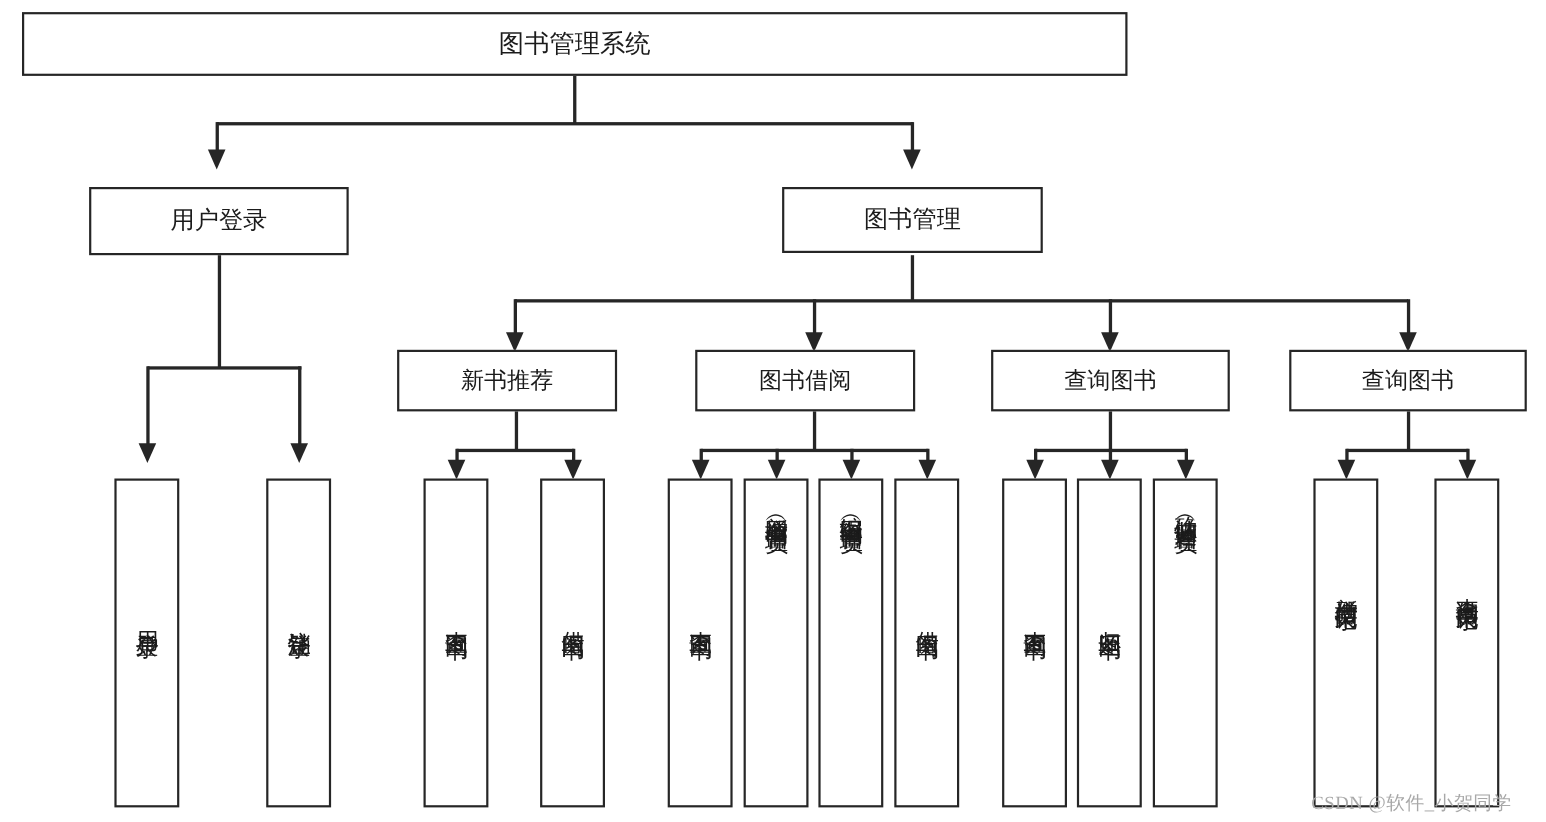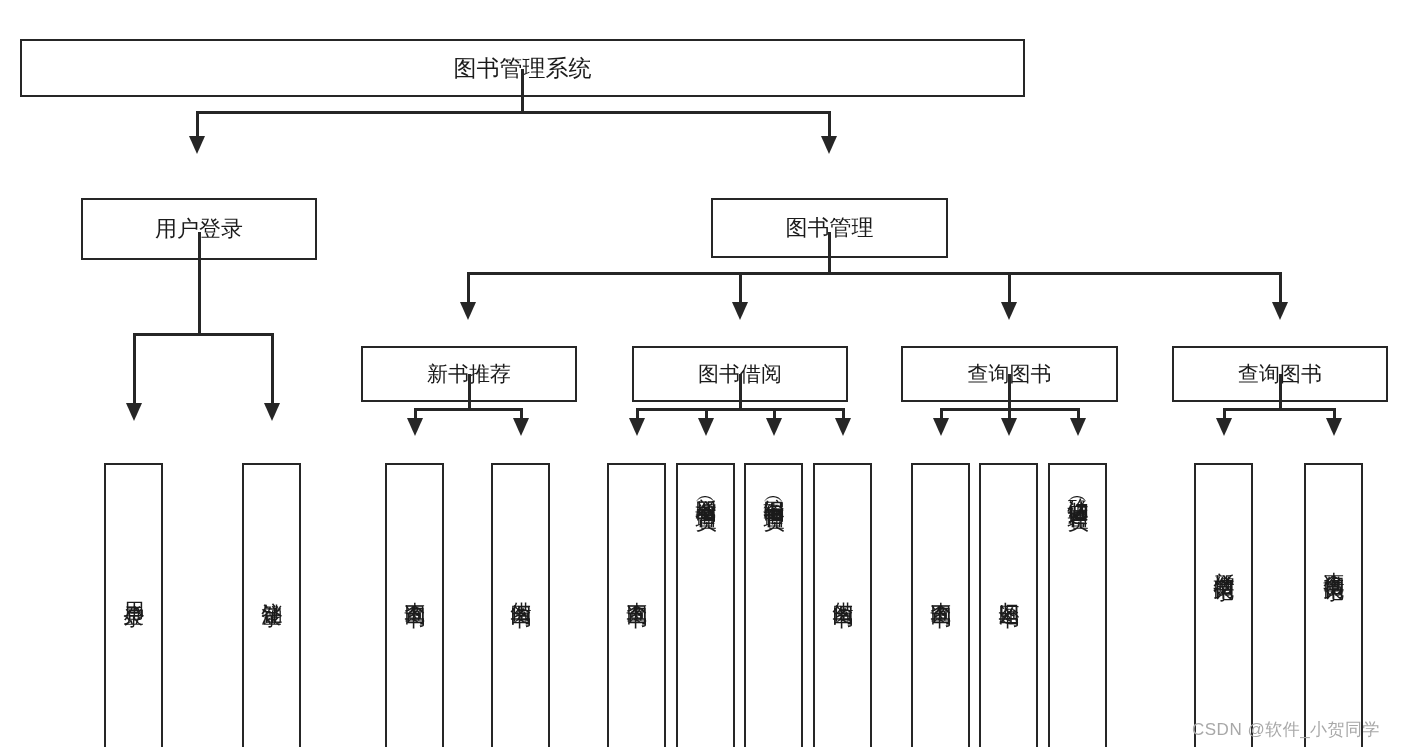--- a/index.html
+++ b/index.html
@@ -20,21 +20,20 @@
     position:absolute;
     box-sizing:border-box;
     background:#ffffff;
     border:2.4px solid #262626;
     display:flex;
     align-items:center;
     justify-content:center;
     text-align:center;
     color:#1b1b1b;
     line-height:1.15;
-    margin-top:28px;
   }
   .node.root{
     font-size:23px;
   }
   .node.lvl2{
     font-size:22px;
   }
   .node.lvl3{
     font-size:21px;
   }
@@ -73,21 +72,21 @@
     border-top:18px solid #262626;
   }
 
   
   #watermark{
     position:absolute;
     font-size:17px;
     color:#a8a8a8;
     white-space:nowrap;
     letter-spacing:0.5px;
-    font-family:Liberation Sans, sans-serif;
+    font-family:Liberation Serif, serif;
   }
 </style>
 </head>
 <body>
 
 <div id="canvas">
 
   <div class="node root" style="left:20px;top:11px;width:1005px;height:58px;">
     <span>图书管理系统</span>
   </div>
@@ -121,24 +120,24 @@
   <div class="ln h" style="left:468px;top:272px;width:812px;"></div>
   <div class="ln v" style="left:467px;top:272px;height:32px;"></div>
   <div class="arrow" style="left:460px;top:302px;"></div>
   <div class="ln v" style="left:739px;top:272px;height:32px;"></div>
   <div class="arrow" style="left:732px;top:302px;"></div>
   <div class="ln v" style="left:1008px;top:272px;height:32px;"></div>
   <div class="arrow" style="left:1001px;top:302px;"></div>
   <div class="ln v" style="left:1279px;top:272px;height:32px;"></div>
   <div class="arrow" style="left:1272px;top:302px;"></div>
 
-  <div class="node lvl3" style="left:361px;top:318px;width:216px;height:56px;">
+  <div class="node lvl3" style="left:361px;top:318px;width:200px;height:56px;">
     <span>新书推荐</span>
   </div>
-  <div class="node lvl3" style="left:632px;top:318px;width:216px;height:56px;">
+  <div class="node lvl3" style="left:632px;top:318px;width:200px;height:56px;">
     <span>图书借阅</span>
   </div>
   <div class="node lvl3" style="left:901px;top:318px;width:217px;height:56px;">
     <span>查询图书</span>
   </div>
   <div class="node lvl3" style="left:1172px;top:318px;width:216px;height:56px;">
     <span>查询图书</span>
   </div>
 
   <div class="ln v" style="left:468px;top:374px;height:36px;"></div>

